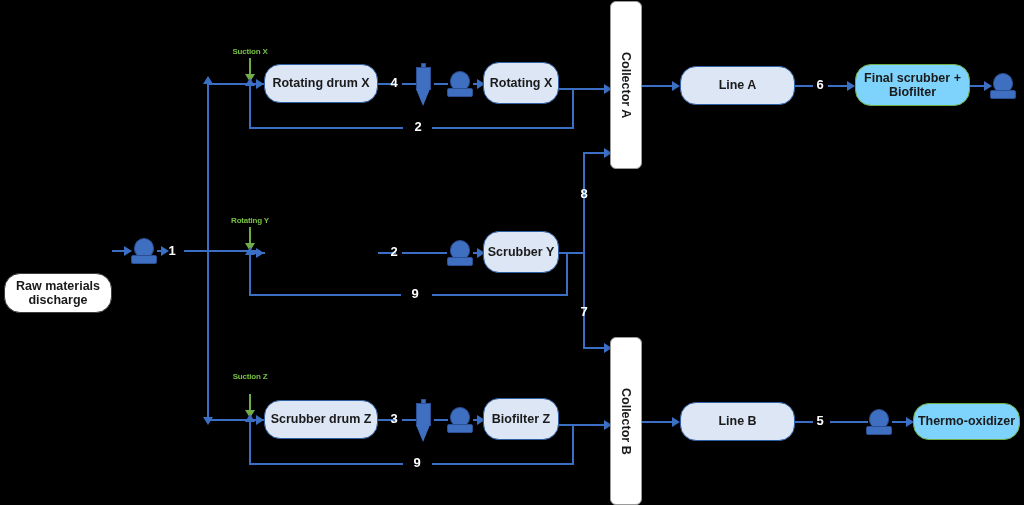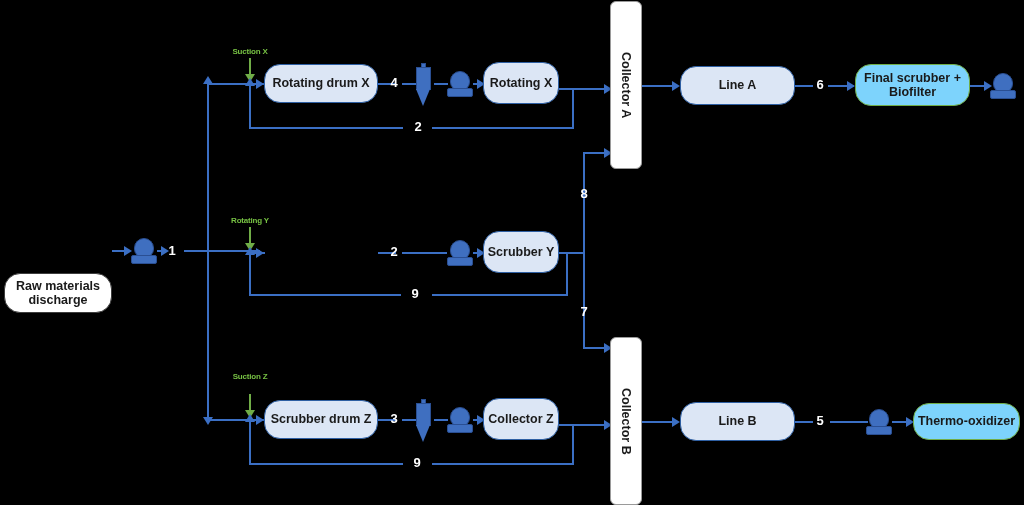--- a/index.html
+++ b/index.html
@@ -279,21 +279,21 @@
 
   <div class="hline" style="left:434px;top:419px;width:14px;"></div>
   <div class="pump" style="left:447px;top:407px;width:26px;height:26px;">
     <div class="dome"></div>
       <div class="base"></div>
   </div>
   <div class="hline" style="left:473px;top:419px;width:10px;"></div>
   <div class="arrow arrow-r" style="left:477px;top:415px;"></div>
 
   <div class="node node-blue" style="left:483px;top:398px;width:76px;height:42px;">
-    <span>Collector Z</span>
+    <span>Biofilter Z</span>
   </div>
 
   <div class="hline" style="left:559px;top:424px;width:52px;"></div>
   <div class="arrow arrow-r" style="left:604px;top:420px;"></div>
 
   <div class="vline" style="left:572px;top:425px;height:38px;"></div>
   <div class="hline" style="left:432px;top:463px;width:142px;"></div>
   <div class="numlabel" style="left:408px;top:456px;width:18px;">9</div>
   <div class="hline" style="left:249px;top:463px;width:154px;"></div>
   <div class="vline" style="left:249px;top:421px;height:42px;"></div>

